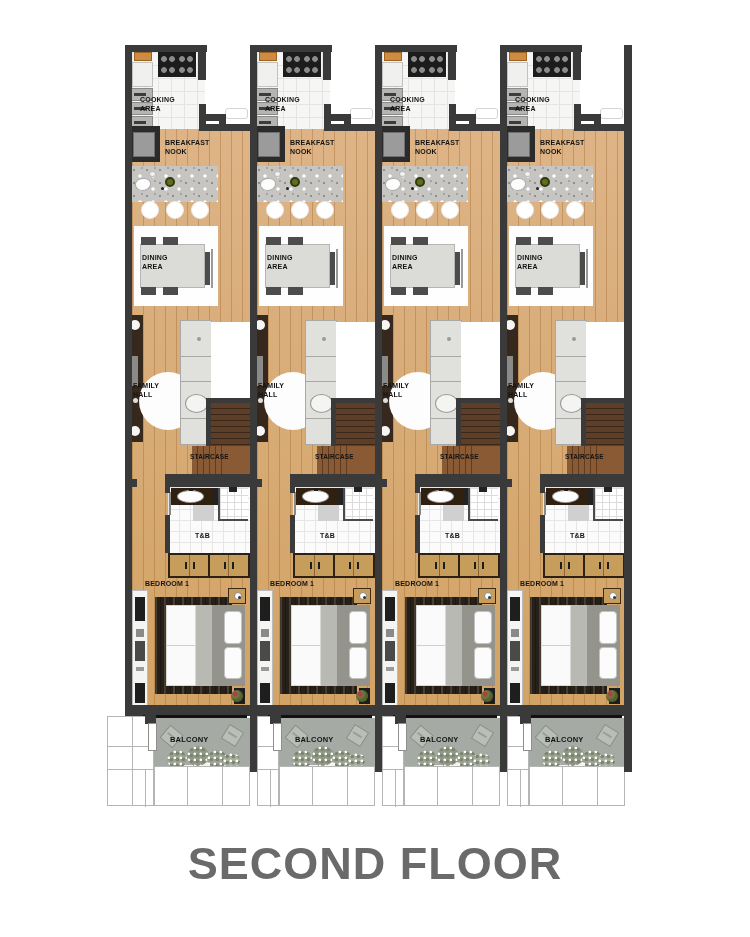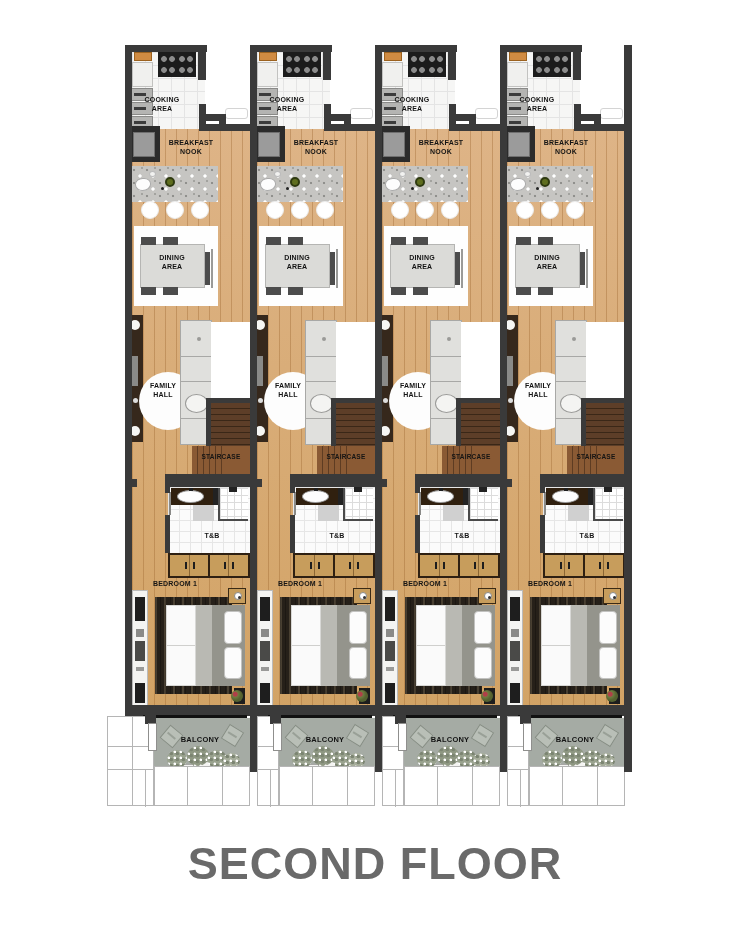--- a/index.html
+++ b/index.html
@@ -159,21 +159,21 @@
     background-image:radial-gradient(circle at 30% 30%,#fff 1px,transparent 1.6px),
     radial-gradient(circle at 70% 60%,#7c8572 1.5px,transparent 2px);background-size:6px 6px;}
   .fol.f1{left:4px;top:0;width:20px;height:18px;}
   .fol.f2{left:24px;top:-4px;width:22px;height:20px;background-color:#8f9883;}
   .fol.f3{left:44px;top:0;width:20px;height:18px;}
   .fol.f4{left:60px;top:3px;width:17px;height:15px;background-color:#a6ad9b;}
   .bgrid{left:29px;top:766px;width:96px;height:40px;background:#fff;border:1px solid #b5b5b5;}
   .bgv{top:0;width:1px;height:100%;background:#b5b5b5;}
   .bgv.v1{left:32px;}.bgv.v2{left:67px;}
   
-  .lbl{font-weight:bold;font-size:7px;line-height:9px;letter-spacing:.2px;color:var(--label-text,#141414);text-align:center;}
+  .lbl{font-weight:bold;font-size:7px;line-height:9px;letter-spacing:.2px;color:var(--label-text,#141414);}
   .lbl span{display:block;position:static;}
   .lbl-cooking{left:15px;top:95px;width:44px;}
   .lbl-break{left:40px;top:138px;width:52px;}
   .lbl-dining{left:17px;top:253px;width:60px;}
   .lbl-family{left:8px;top:381px;width:60px;}
   .lbl-stair{left:65px;top:452px;width:62px;font-size:6.5px;}
   .lbl-tnb{left:70px;top:531px;width:34px;}
   .lbl-bed{left:20px;top:579px;width:60px;}
   .lbl-balcony{left:45px;top:735px;width:60px;font-size:7.5px;}
   

